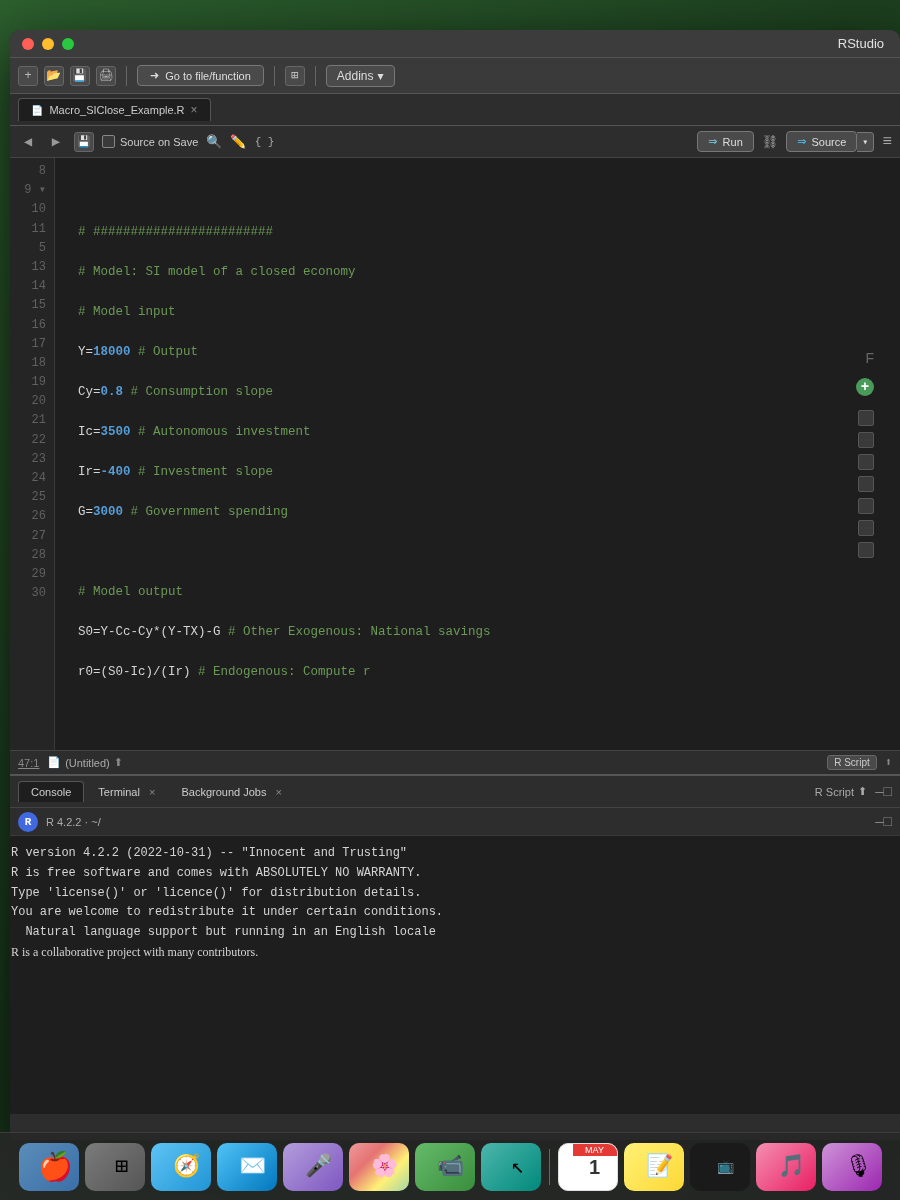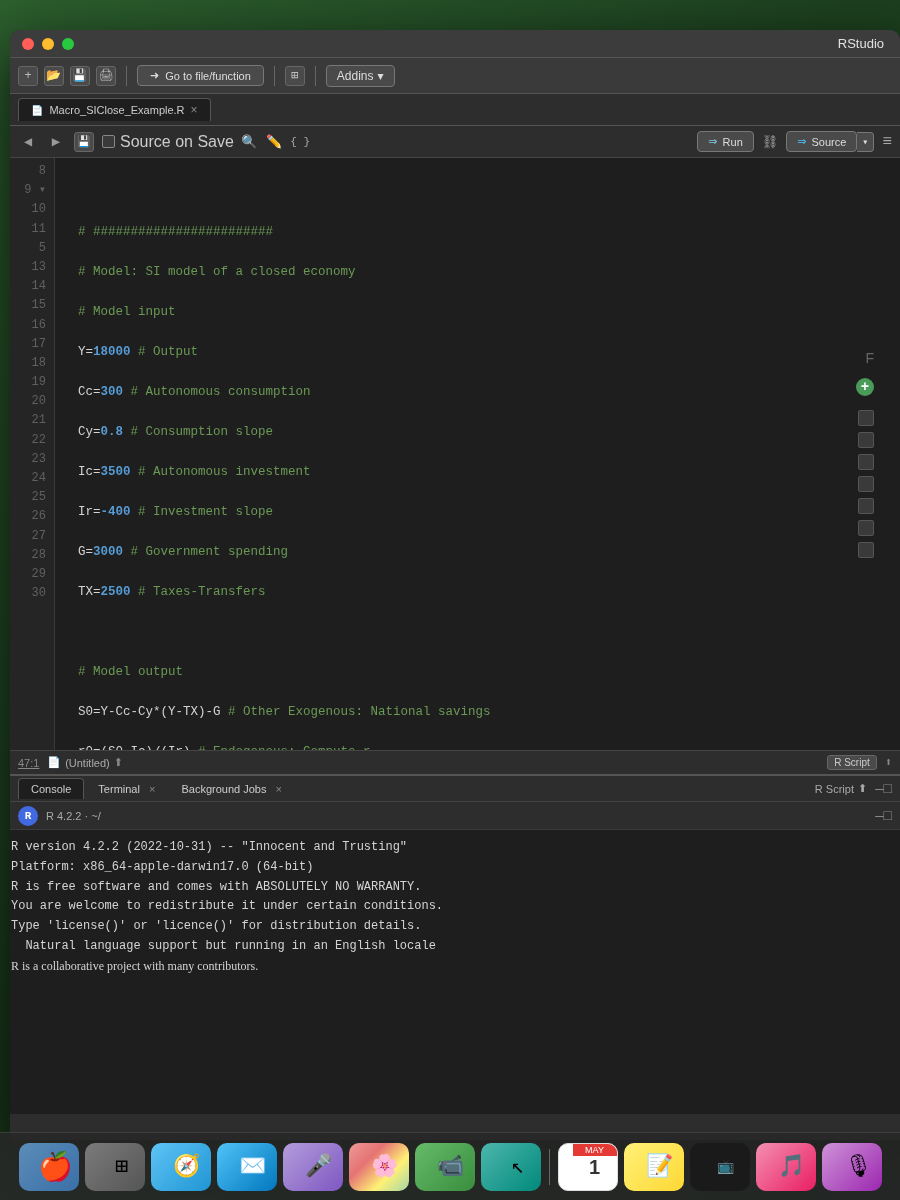--- a/index.html
+++ b/index.html
@@ -185,21 +185,21 @@
     .nav-btn {
       color: #999;
       font-size: 14px;
       cursor: pointer;
       width: 20px; height: 20px;
       display: flex; align-items: center; justify-content: center;
     }
     .source-on-save {
       display: flex; align-items: center; gap: 5px;
       color: #ccc;
-      font-size: 16px;
+      font-size: 11px;
       font-family: -apple-system, sans-serif;
     }
     .checkbox {
       width: 13px; height: 13px;
       border: 1px solid #888;
       background: #3a3a3a;
       border-radius: 2px;
       cursor: pointer;
     }
     .search-icon-btn {
@@ -311,21 +311,21 @@
 
     
     .console-area {
       height: 340px;
       background: #1e1e1e;
       display: flex;
       flex-direction: column;
       border-top: 2px solid #555;
     }
     .console-tabs {
-      height: 26px;
+      height: 32px;
       background: #2d2d2d;
       display: flex;
       align-items: center;
       padding: 0 8px;
       gap: 2px;
       border-bottom: 1px solid #444;
     }
     .console-tab {
       color: #ccc;
       font-size: 11px;
@@ -571,26 +571,24 @@
           <span class="ln">28</span>
           <span class="ln">29</span>
           <span class="ln">30</span>
         </div>
         <div class="code-content">
 <span class="code-line"> </span>
 <span class="code-line"><span class="kw-hash">  # ########################</span></span>
 <span class="code-line">  <span class="kw-hash"># Model: SI model of a closed economy</span></span>
 <span class="code-line">  <span class="kw-hash"># Model input</span></span>
 <span class="code-line">  Y=<span class="kw-bold-num">18000</span> <span class="kw-hash"># Output</span></span>
-<span class="code-line">  Cc=<span class="kw-bold-num">300</span> <span class="kw-hash"># Autonomous consumption</span></span>
 <span class="code-line">  Cy=<span class="kw-bold-num">0.8</span> <span class="kw-hash"># Consumption slope</span></span>
 <span class="code-line">  Ic=<span class="kw-bold-num">3500</span> <span class="kw-hash"># Autonomous investment</span></span>
 <span class="code-line">  Ir=<span class="kw-bold-num">-400</span> <span class="kw-hash"># Investment slope</span></span>
 <span class="code-line">  G=<span class="kw-bold-num">3000</span> <span class="kw-hash"># Government spending</span></span>
-<span class="code-line">  TX=<span class="kw-bold-num">2500</span> <span class="kw-hash"># Taxes-Transfers</span></span>
 <span class="code-line"> </span>
 <span class="code-line">  <span class="kw-hash"># Model output</span></span>
 <span class="code-line">  S0=Y-Cc-Cy*(Y-TX)-G <span class="kw-hash"># Other Exogenous: National savings</span></span>
 <span class="code-line">  r0=(S0-Ic)/(Ir) <span class="kw-hash"># Endogenous: Compute r</span></span>
 
 
 
 
 
 
@@ -637,25 +635,24 @@
 
       <div class="r-version-bar">
         <div class="r-logo">R</div>
         <span class="r-version-text">R 4.2.2 · ~/</span>
         <div style="flex:1;"></div>
         <span style="color:#888;font-size:14px;cursor:pointer;">—□</span>
       </div>
 
       <div class="console-output">
         <span class="console-line" style="color:#d4d4d4;">R version 4.2.2 (2022-10-31) -- "Innocent and Trusting"</span>
-        <span class="console-line" style="color:#d4d4d4;">Platform: x86_64-apple-darwin17.0 (64-bit)</span>
         <span class="console-line"> </span>
         <span class="console-line" style="color:#d4d4d4;">R is free software and comes with ABSOLUTELY NO WARRANTY.</span>
+        <span class="console-line" style="color:#d4d4d4;">Type 'license()' or 'licence()' for distribution details.</span>
         <span class="console-line" style="color:#d4d4d4;">You are welcome to redistribute it under certain conditions.</span>
-        <span class="console-line" style="color:#d4d4d4;">Type 'license()' or 'licence()' for distribution details.</span>
         <span class="console-line"> </span>
         <span class="console-line" style="color:#d4d4d4;">&nbsp;&nbsp;Natural language support but running in an English locale</span>
         <span class="console-line"> </span>
         <span class="console-line" style="color:#d4d4d4;font-family:Liberation Serif, serif;">R is a collaborative project with many contributors.</span>
       </div>
     </div>
 
   </div>
 
   <div class="f-label">F</div>

